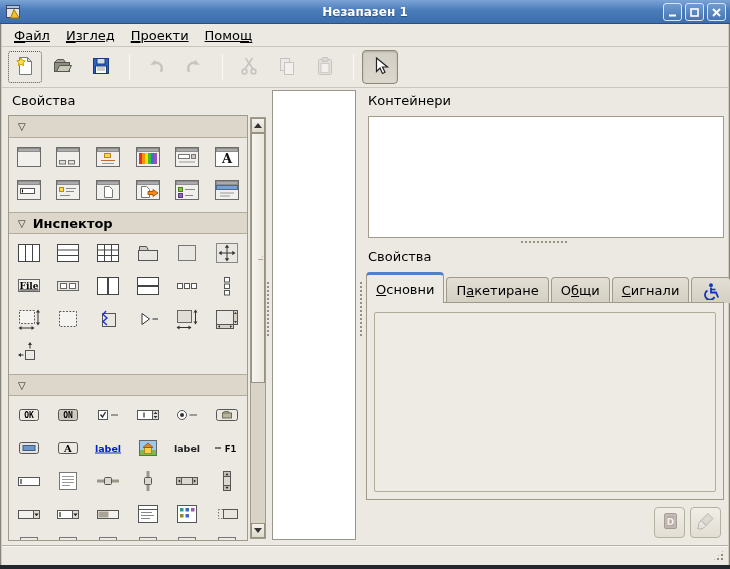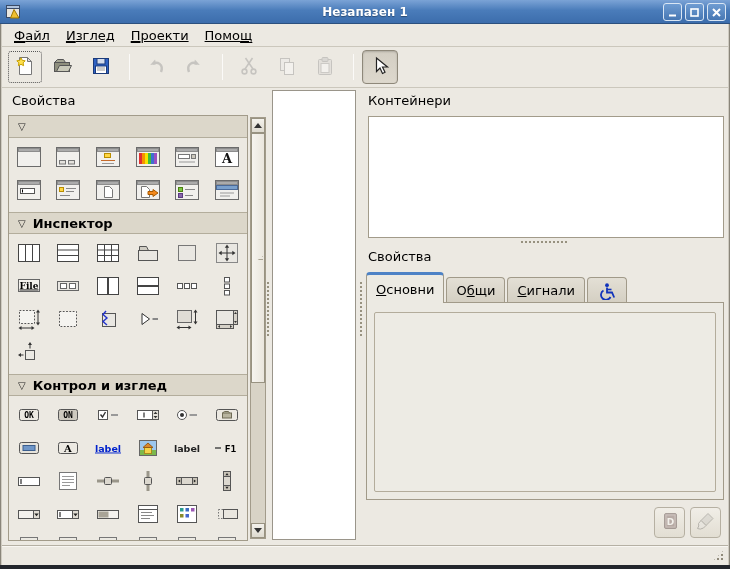--- a/index.html
+++ b/index.html
@@ -462,21 +462,20 @@
             <rect x="9.5" y="10.5" width="9" height="9" fill="#eceae4" stroke="#555"></rect>
             <line x1="14" y1="8.5" x2="14" y2="4" stroke="#333"></line>
             <path d="M14 2 l-2 3 h4 z" fill="#333"></path>
             <line x1="7.5" y1="15" x2="4" y2="15" stroke="#333"></line>
             <path d="M2 15 l3 -2 v4 z" fill="#333"></path>
           </svg></span>
       </span>
     </div>
     <div class="psection-header">
       <span class="exp-tri">▽</span>
-      <span>Контрол и изглед</span>
     </div>
     <div class="pgrid">
       <span class="pcell">
         <span><svg width="26" height="24" viewBox="0 0 26 24">
             <rect x="3.5" y="6.5" width="19" height="11" rx="2" fill="#ece9e2" stroke="#555"></rect>
             <text x="13" y="15" font-size="8" font-weight="bold" font-family="DejaVu Sans Mono,monospace" text-anchor="middle" fill="#000">OK</text>
           </svg></span>
       </span>
       <span class="pcell">
         <span><svg width="26" height="24" viewBox="0 0 26 24">
@@ -697,20 +696,21 @@
 
 <div class="abs vsplit" style="left:359px;top:281px;"></div>
 
 <div class="abs panel-label" style="left:368px;top:93px;">Контейнери</div>
 <div class="abs inspector-box"></div>
 <div class="abs hsplit" style="left:520px;top:240px;"></div>
 
 <div class="abs panel-label" style="left:368px;top:249px;">Свойства</div>
 <div class="abs tabs" id="tabs">
     <span class="tab selected"><u>О</u>сновни</span>
+    <span class="tab">П<u>а</u>кетиране</span>
     <span class="tab">О<u>б</u>щи</span>
     <span class="tab"><u>С</u>игнали</span>
     <span class="tab">
       <span class="a11y">
         <svg width="18" height="18" viewBox="0 0 18 18">
           <circle cx="9" cy="3.2" r="1.9" fill="#1133bb"></circle>
           <path d="M9 5.5 v5 h5 l2.2 5" fill="none" stroke="#1133bb" stroke-width="1.8"></path>
           <path d="M9 7.5 h4.5" stroke="#1133bb" stroke-width="1.6"></path>
           <path d="M5.5 8.5 a5 5 0 1 0 7 6.5" fill="none" stroke="#1133bb" stroke-width="1.8"></path>
         </svg>

